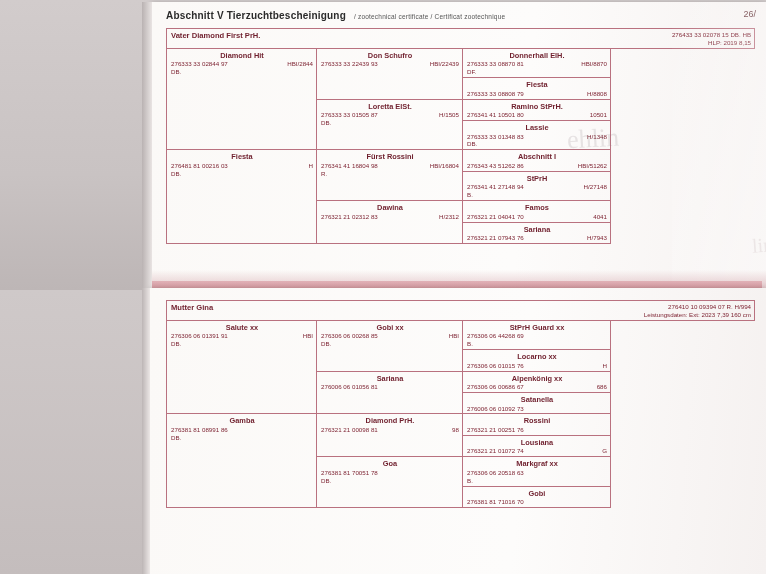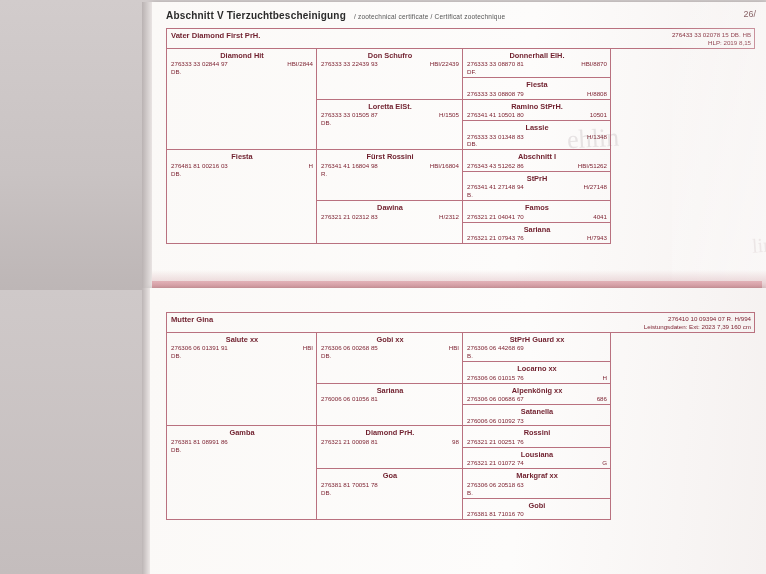--- a/index.html
+++ b/index.html
@@ -237,21 +237,21 @@
   <div class="wm2">lin</div>
   <div class="glare"></div>
 </div>
 
 <div class="pink-band"></div>
 <div class="shadowbar"></div>
 
 <div class="page" id="sheet-bottom">
   <div class="edge-left"></div>
 
-  <table class="ped" style="left:16px;top:24px;width:588px;">
+  <table class="ped" style="left:16px;top:12px;width:588px;">
     <colgroup>
       <col style="width:150px">
       <col style="width:146px">
       <col style="width:148px">
       <col style="width:144px">
     </colgroup>
     <tbody>
         <tr class="titlerow">
       <td colspan="4">
         <span class="topline">

